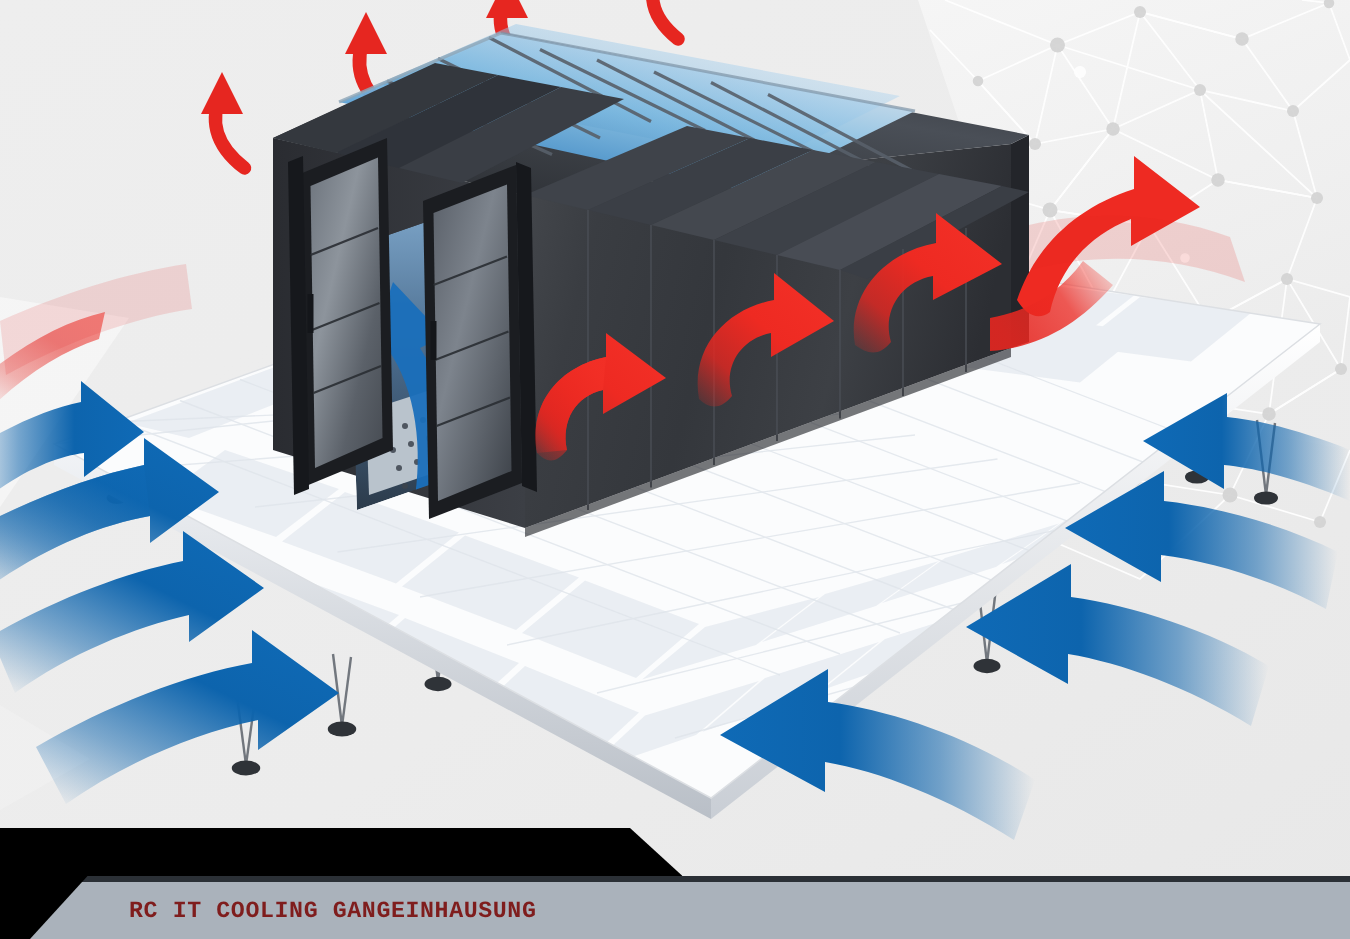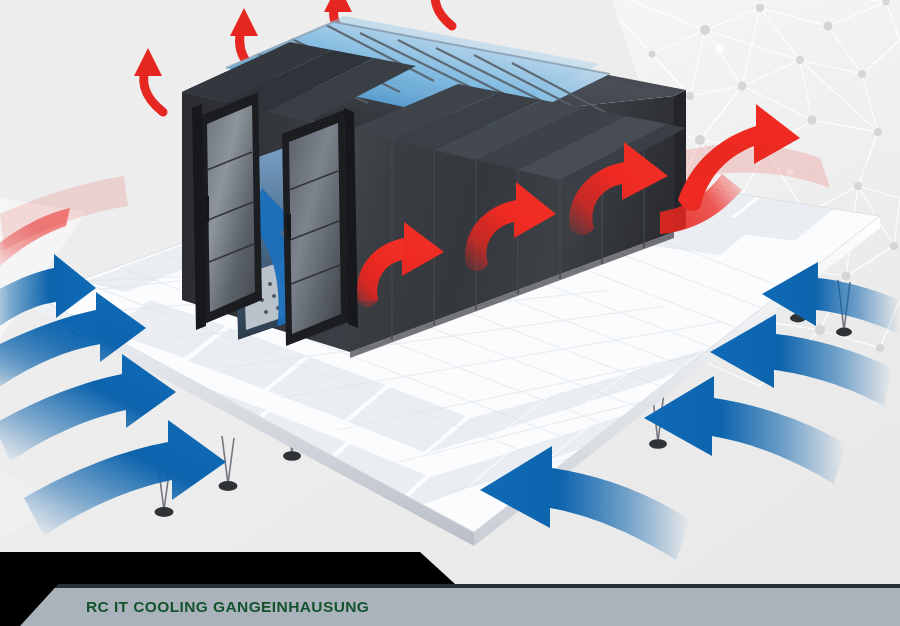--- a/index.html
+++ b/index.html
@@ -16,23 +16,23 @@
   
   #caption-bar{
     position:absolute;left:0;bottom:0;width:900px;height:42px;
     background:#aab2bb;
     border-top:4px solid #2b3036;
     box-sizing:border-box;
     z-index:40;
   }
   #caption-text{
     position:absolute;left:86px;top:50%;transform:translateY(-50%);
-    font-size:15.5px;font-weight:bold;letter-spacing:.4px;color:#14532d;
+    font-size:15.5px;font-weight:bold;letter-spacing:.4px;color:#7f1d1d;
     white-space:nowrap;
-    font-family:Liberation Sans, sans-serif;
+    font-family:Liberation Mono, monospace;
   }
   #caption-wedge{
     position:absolute;left:0;bottom:42px;width:470px;height:32px;
     background:#000;
     clip-path:polygon(0 0, 420px 0, 455px 100%, 0 100%);
     z-index:41;
   }
   #caption-wedge-left{
     position:absolute;left:0;bottom:0;width:130px;height:46px;
     background:#000;

